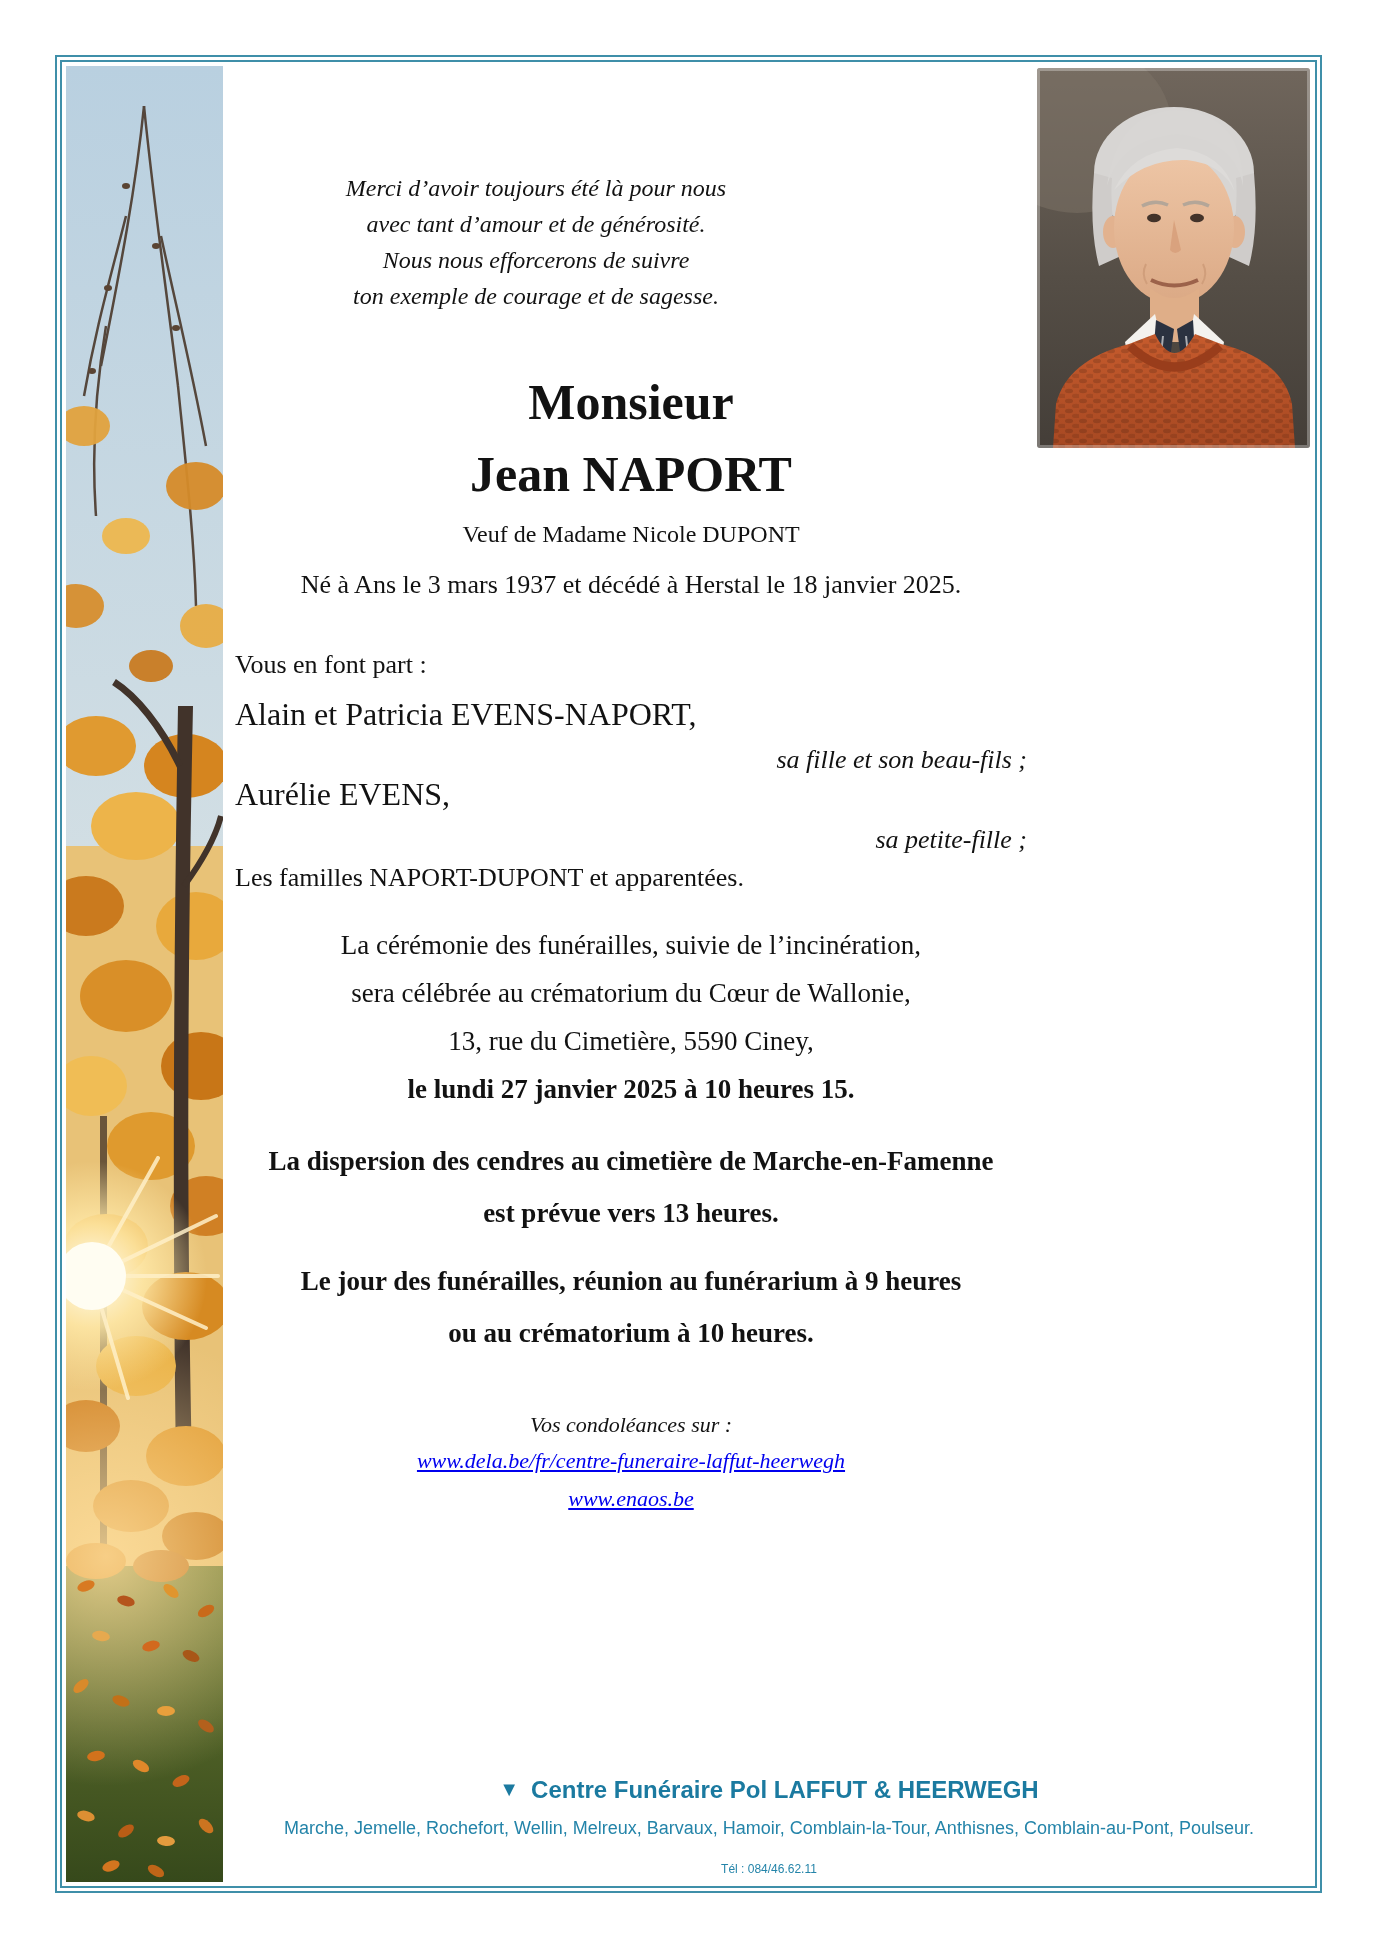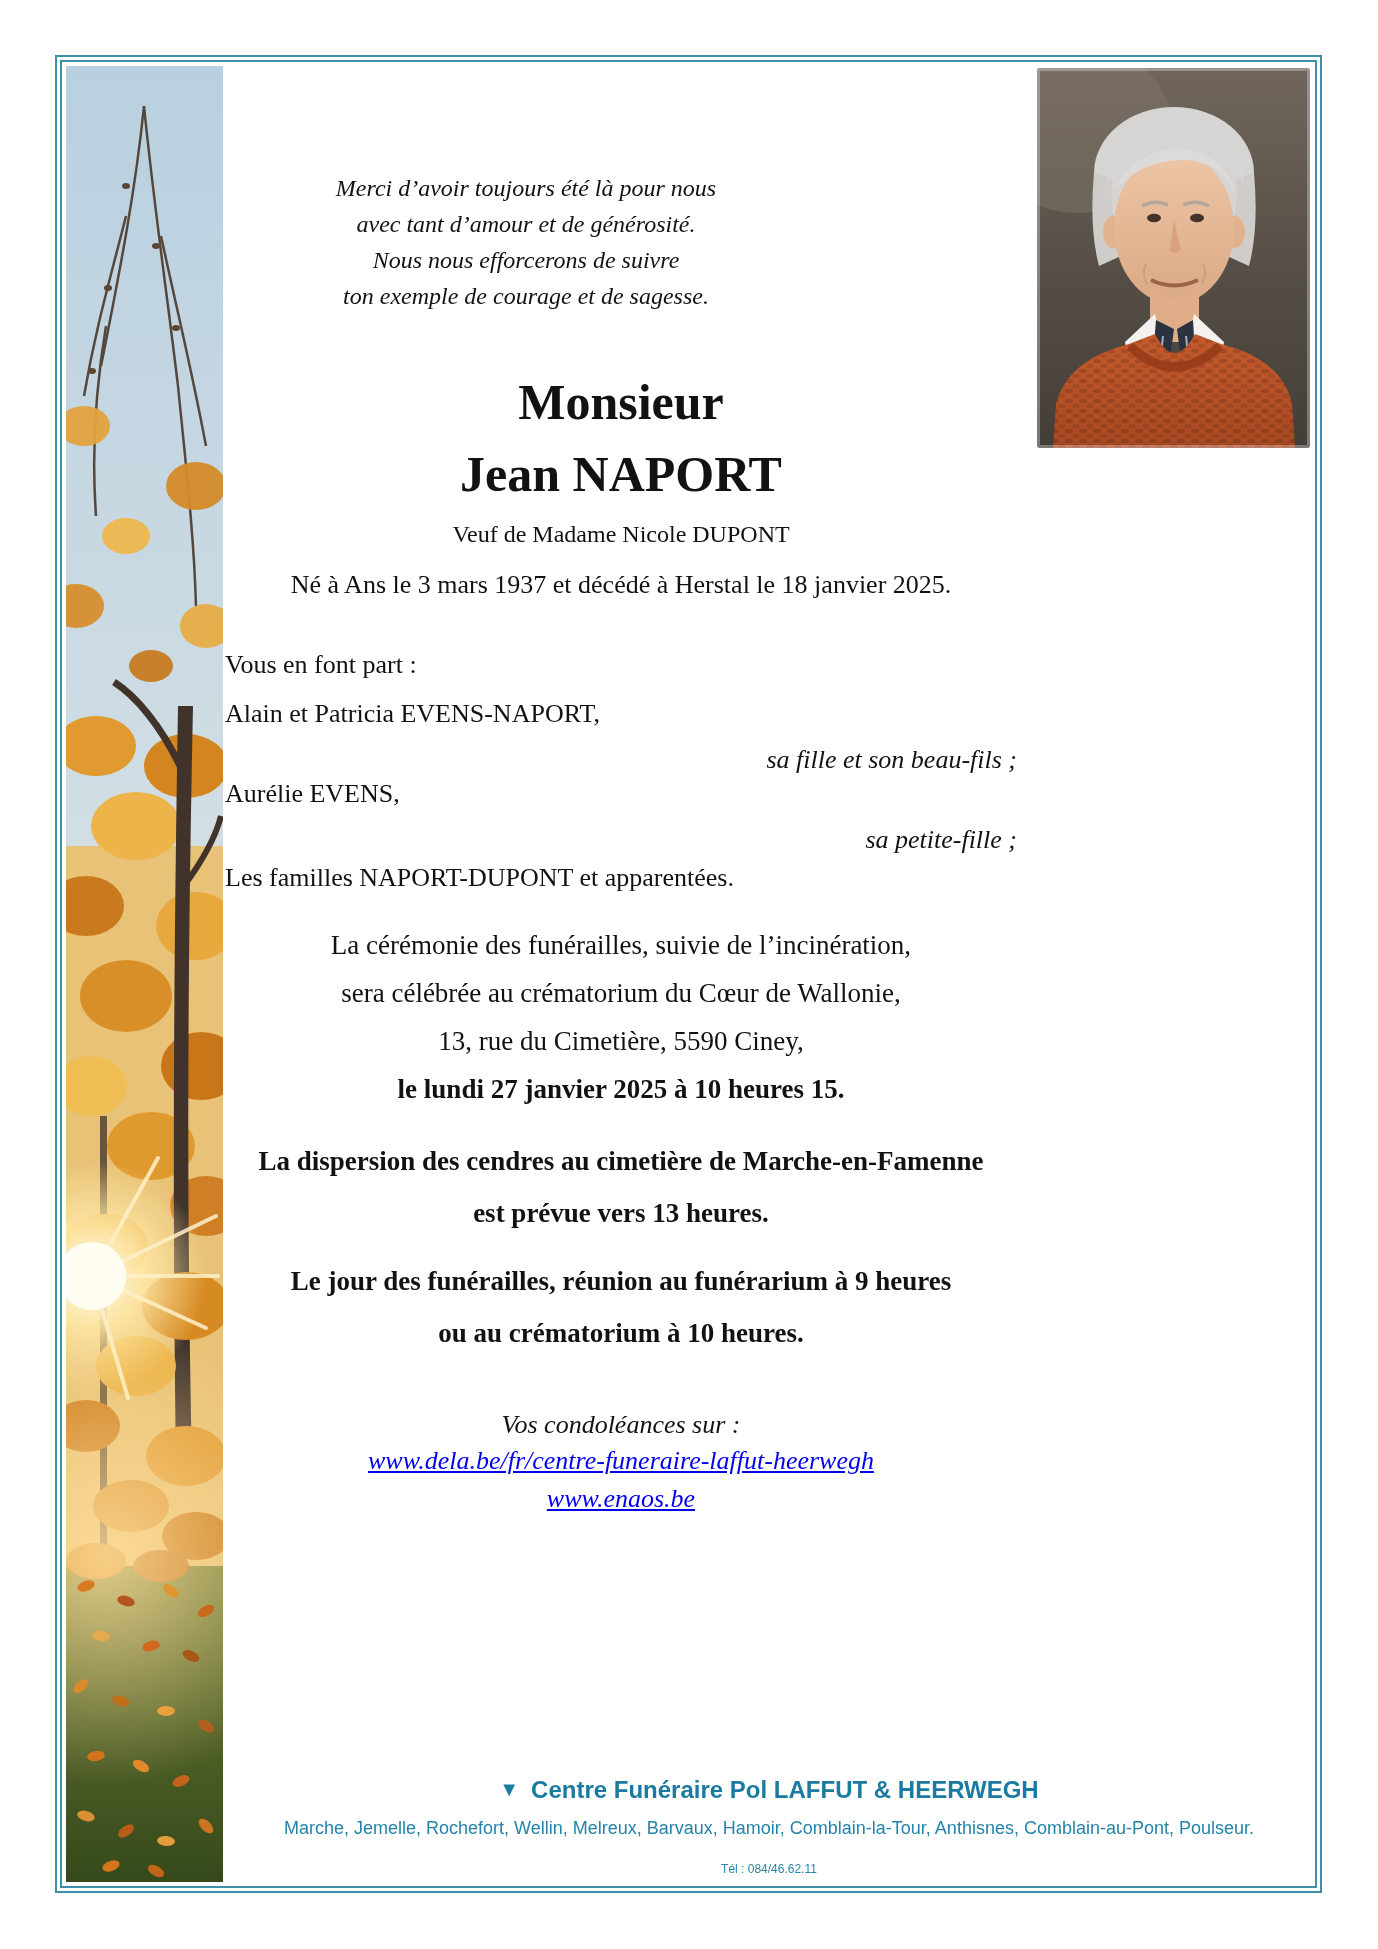--- a/index.html
+++ b/index.html
@@ -27,50 +27,50 @@
   }
   .strip svg{display:block;width:157px;height:1816px;}
   .content{
     position:relative;flex:1;height:100%;
   }
   .portrait{
     position:absolute;top:6px;right:5px;width:273px;height:380px;
     border-radius:3px;overflow:hidden;
   }
   .portrait svg{display:block;width:273px;height:380px;}
-  .bodycol{width:792px;padding-left:2px;}
+  .bodycol{width:792px;padding-left:12px;}
   .quote{
     margin-top:108px;width:602px;text-align:center;
     font-style:italic;font-size:24px;line-height:36px;
   }
   .main-title{
     margin-top:52px;text-align:center;font-weight:bold;
     font-size:50px;line-height:72px;
   }
   .subtitle{margin-top:2px;text-align:center;font-size:24px;line-height:44px;}
   .dates{margin-top:12px;text-align:center;font-size:26px;line-height:34px;}
   .intro{margin-top:46px;text-align:left;font-size:26px;line-height:34px;}
-  .name-line{margin-top:16px;text-align:left;font-size:26px;line-height:32px;}
+  .name-line{margin-top:16px;text-align:left;font-size:32px;line-height:32px;}
   .name-line.second{margin-top:2px;}
   .relation-line{margin-top:14px;text-align:right;font-style:italic;font-size:26px;line-height:32px;}
   .families{margin-top:6px;text-align:left;font-size:26px;line-height:32px;}
   .ceremony{margin-top:36px;text-align:center;font-size:27px;}
   .ceremony div{line-height:30px;margin-bottom:18px;}
   .ceremony .bold{font-weight:bold;margin-bottom:12px;}
   .center-bold{text-align:center;font-weight:bold;font-size:27px;}
   .dispersion{margin-top:42px;}
   .dispersion div{line-height:30px;}
   .dispersion .l2{margin-top:22px;}
   .meeting{margin-top:38px;}
   .meeting div{line-height:30px;}
   .meeting .l2{margin-top:22px;font-family:Liberation Serif, serif;}
   .repose{margin-top:38px;}
   .repose div{line-height:30px;}
   .repose .l2,.repose .l3{margin-top:17px;}
-  .condolences{margin-top:62px;text-align:center;font-style:italic;font-size:26px;}
+  .condolences{margin-top:62px;text-align:center;font-style:italic;font-size:22px;}
   .condolences .label{line-height:30px;}
   .condolences a{
     display:block;color:var(--link-blue);text-decoration:underline;line-height:30px;
   }
   .condolences .link1{margin-top:6px;}
   .condolences .link2{margin-top:8px;}
   .footer{
     position:absolute;left:0;right:0;top:1712px;text-align:center;
     font-family:"Liberation Sans",sans-serif;
   }

